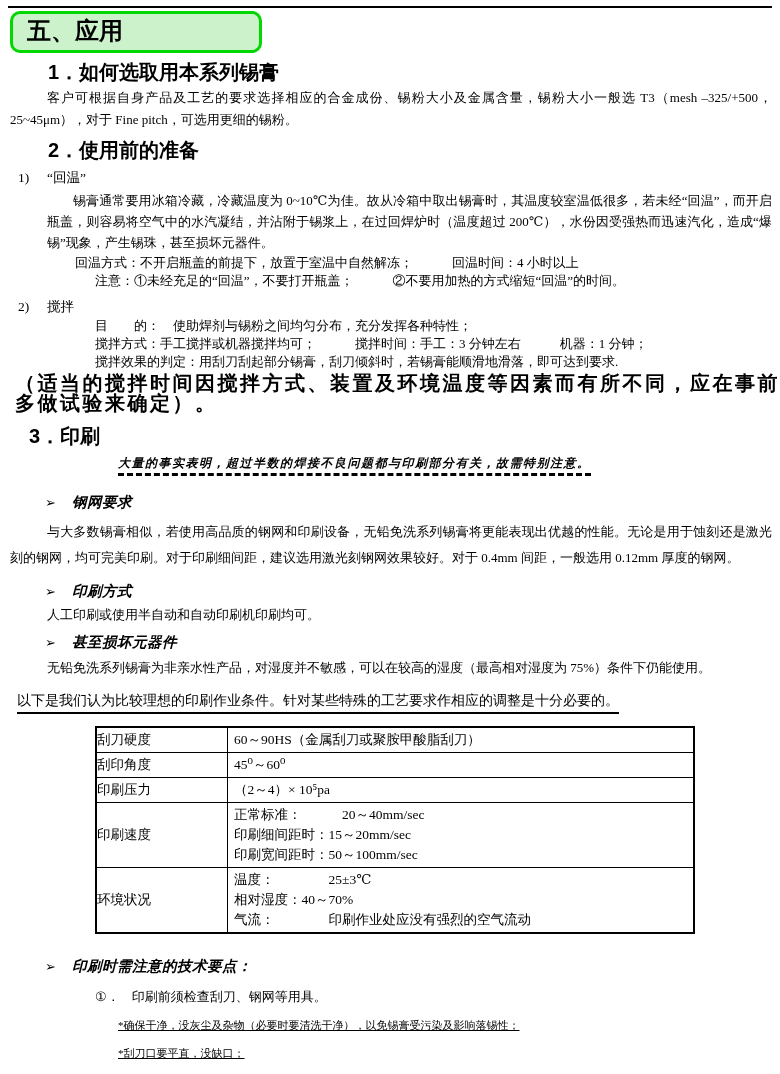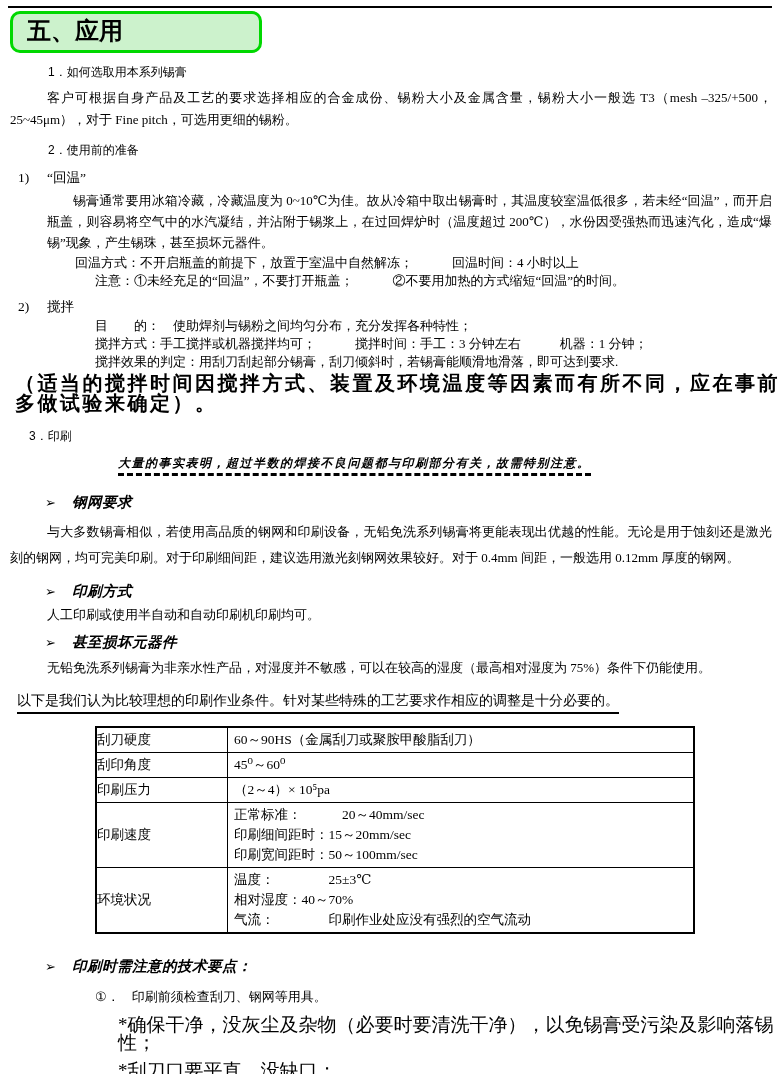--- a/index.html
+++ b/index.html
@@ -12,21 +12,21 @@
   .top-rule{margin:6px 8px 0 8px;border-top:2px solid #000;height:0;}
   .title-box{
     margin:3px 0 0 10px;display:inline-block;width:232px;
     padding:2px 0 4px 14px;border:3px solid var(--box-border,#00d800);
     border-radius:10px;background:var(--box-fill,#ccf2cc);
     font-family:"Liberation Sans","DejaVu Sans",sans-serif;
     font-weight:bold;font-size:24px;line-height:30px;
   }
   .hnum{
     font-family:"Liberation Sans","DejaVu Sans",sans-serif;
-    font-weight:normal;font-size:12px;line-height:22px;margin:8px 0 0 48px;
+    font-weight:bold;font-size:20px;line-height:22px;margin:8px 0 0 48px;
   }
   .hnum.first{margin-top:8px;}
   .hnum.h3{margin-left:29px;margin-top:10px;}
   p.body{font-size:13px;line-height:22px;margin:4px 8px 0 10px;text-indent:37px;text-align:justify;}
   p.body.lh26{line-height:26px;margin-top:6px;}
   p.body.ind2{margin-left:47px;text-indent:26px;line-height:21px;margin-top:2px;}
   .li{margin:7px 0 0 18px;font-size:13.5px;line-height:20px;}
   .li .num{display:inline-block;width:29px;}
   .line{font-size:13px;line-height:19px;}
   .l47{margin-left:47px;line-height:18px;}
@@ -55,21 +55,21 @@
   table.cond{
     border-collapse:collapse;margin:12px 0 0 95px;width:600px;
     border:2px solid #000;table-layout:fixed;
   }
   table.cond td{border:1.5px solid #000;vertical-align:middle;}
   td.lbl{width:130px;text-align:left;font-size:13.5px;padding:2px 0;}
   td.val{font-size:13.5px;padding:2px 6px;}
   td.val div{line-height:20px;}
   .cline{margin:10px 0 0 95px;font-size:13px;line-height:19px;}
   .cline .circ{margin-right:12px;}
-  .star{margin:10px 0 0 118px;font-size:19px;line-height:18px;}
+  .star{margin:10px 0 0 118px;font-size:11px;line-height:18px;text-decoration:underline;}
 </style>
 </head>
 <body>
 
 <div class="page">
 
   <div class="top-rule"></div>
 
   <div class="title-box">
     <span>五、应用</span>

